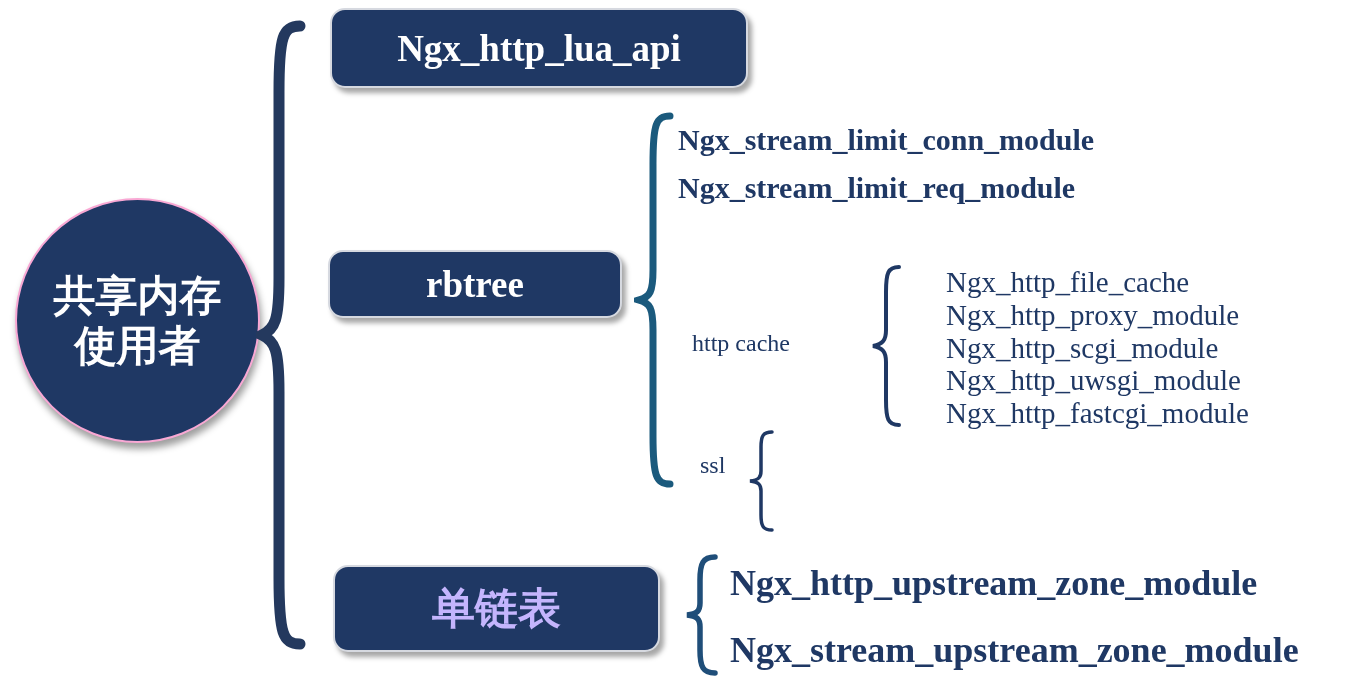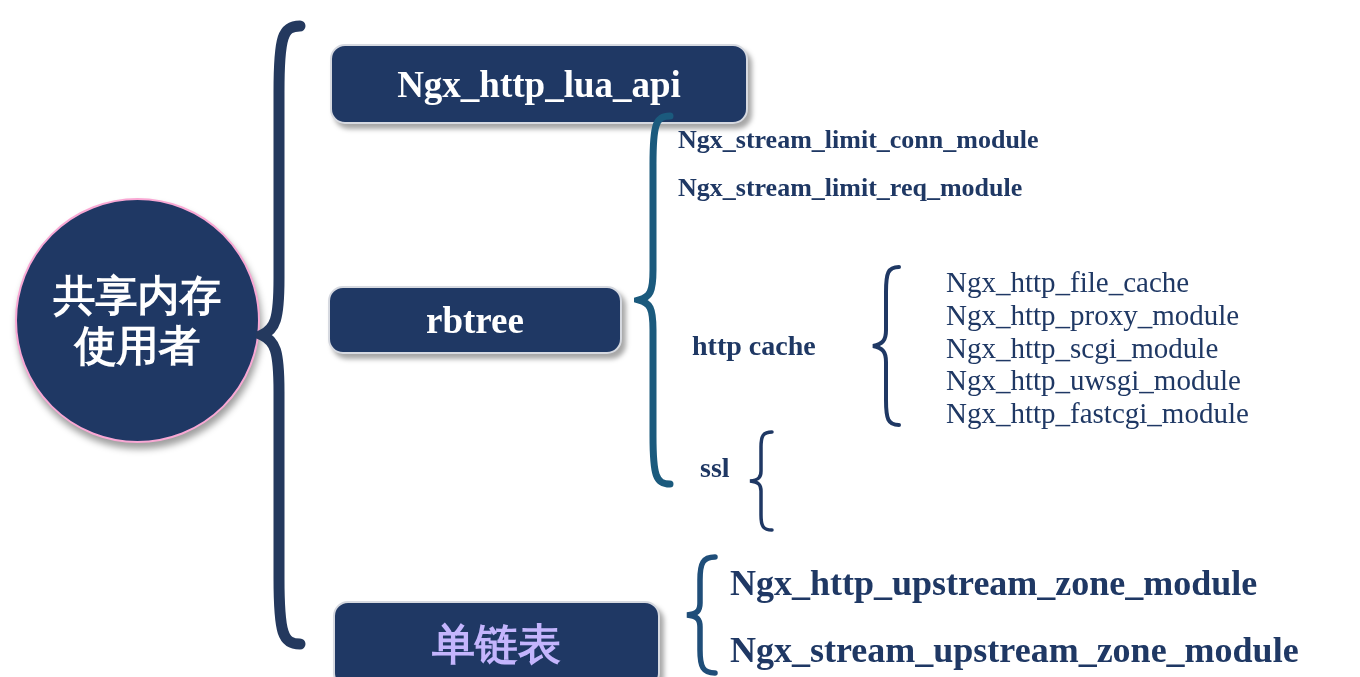--- a/index.html
+++ b/index.html
@@ -44,21 +44,20 @@
   
   .node-box {
     background: #1F3864;
     border: 2px solid #d6d9e0;
     border-radius: 15px;
     box-shadow: 4px 5px 5px rgba(0,0,0,0.35);
     display: flex;
     align-items: center;
     justify-content: center;
     box-sizing: border-box;
-    margin-top: 36px;
   }
   .node-box .en {
     color: #ffffff;
     font-weight: bold;
     font-size: 37px;
     white-space: nowrap;
   }
   .node-box .zh {
     color: #c4b5fd;
     font-family: "DejaVu Sans", "Liberation Sans", sans-serif;
@@ -68,28 +67,28 @@
   }
   .box-lua   { left: 330px; top: 8px;   width: 418px; height: 80px; }
   .box-rb    { left: 328px; top: 250px; width: 294px; height: 68px; }
   .box-list  { left: 333px; top: 565px; width: 327px; height: 87px; }
 
   
   .mods-top {
     left: 678px; top: 116px;
     color: #1F3864;
     font-weight: bold;
-    font-size: 26px;
+    font-size: 30px;
     line-height: 48px;
     white-space: nowrap;
   }
   .group-label {
     color: #1F3864;
-    font-weight: bold;
-    font-size: 28px;
+    font-weight: normal;
+    font-size: 24px;
     white-space: nowrap;
   }
   .lbl-cache { left: 692px; top: 330px; }
   .lbl-ssl   { left: 700px; top: 452px; }
   .sub-list {
     color: #1F3864;
     font-size: 29px;
     white-space: nowrap;
   }
   .list-cache { left: 922px; top: 266px; line-height: 32.8px; margin-left: 24px; }

